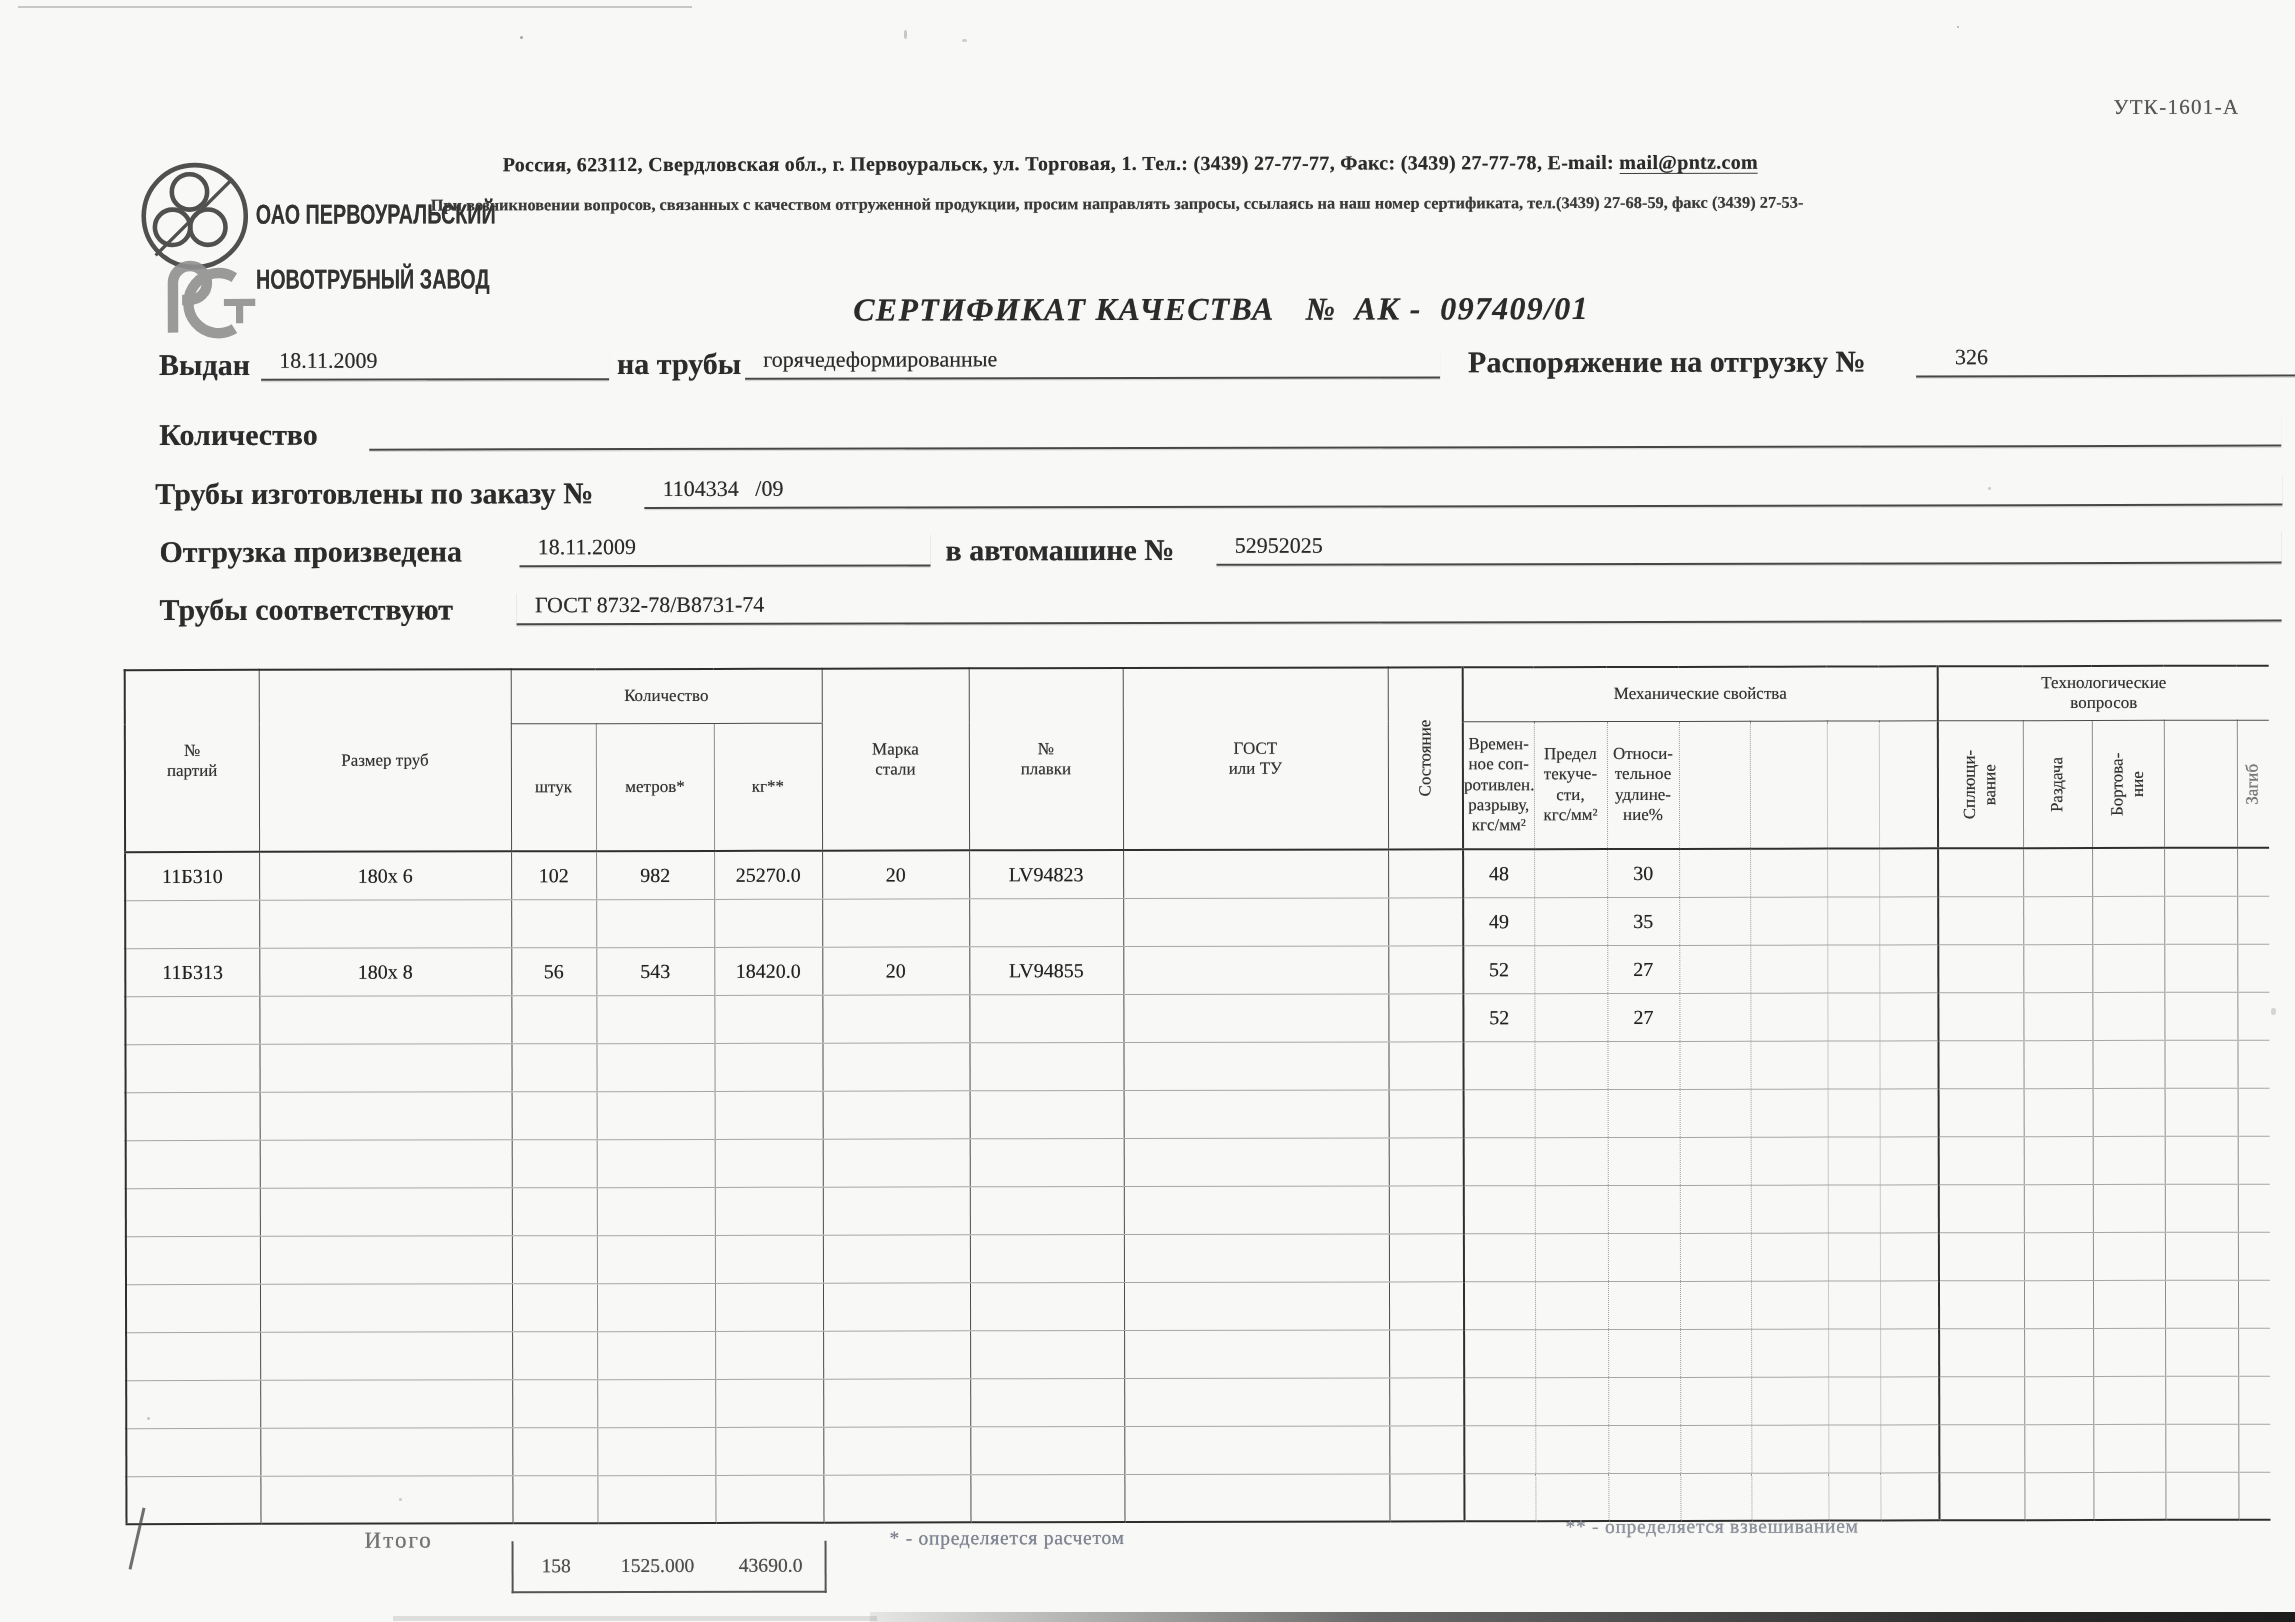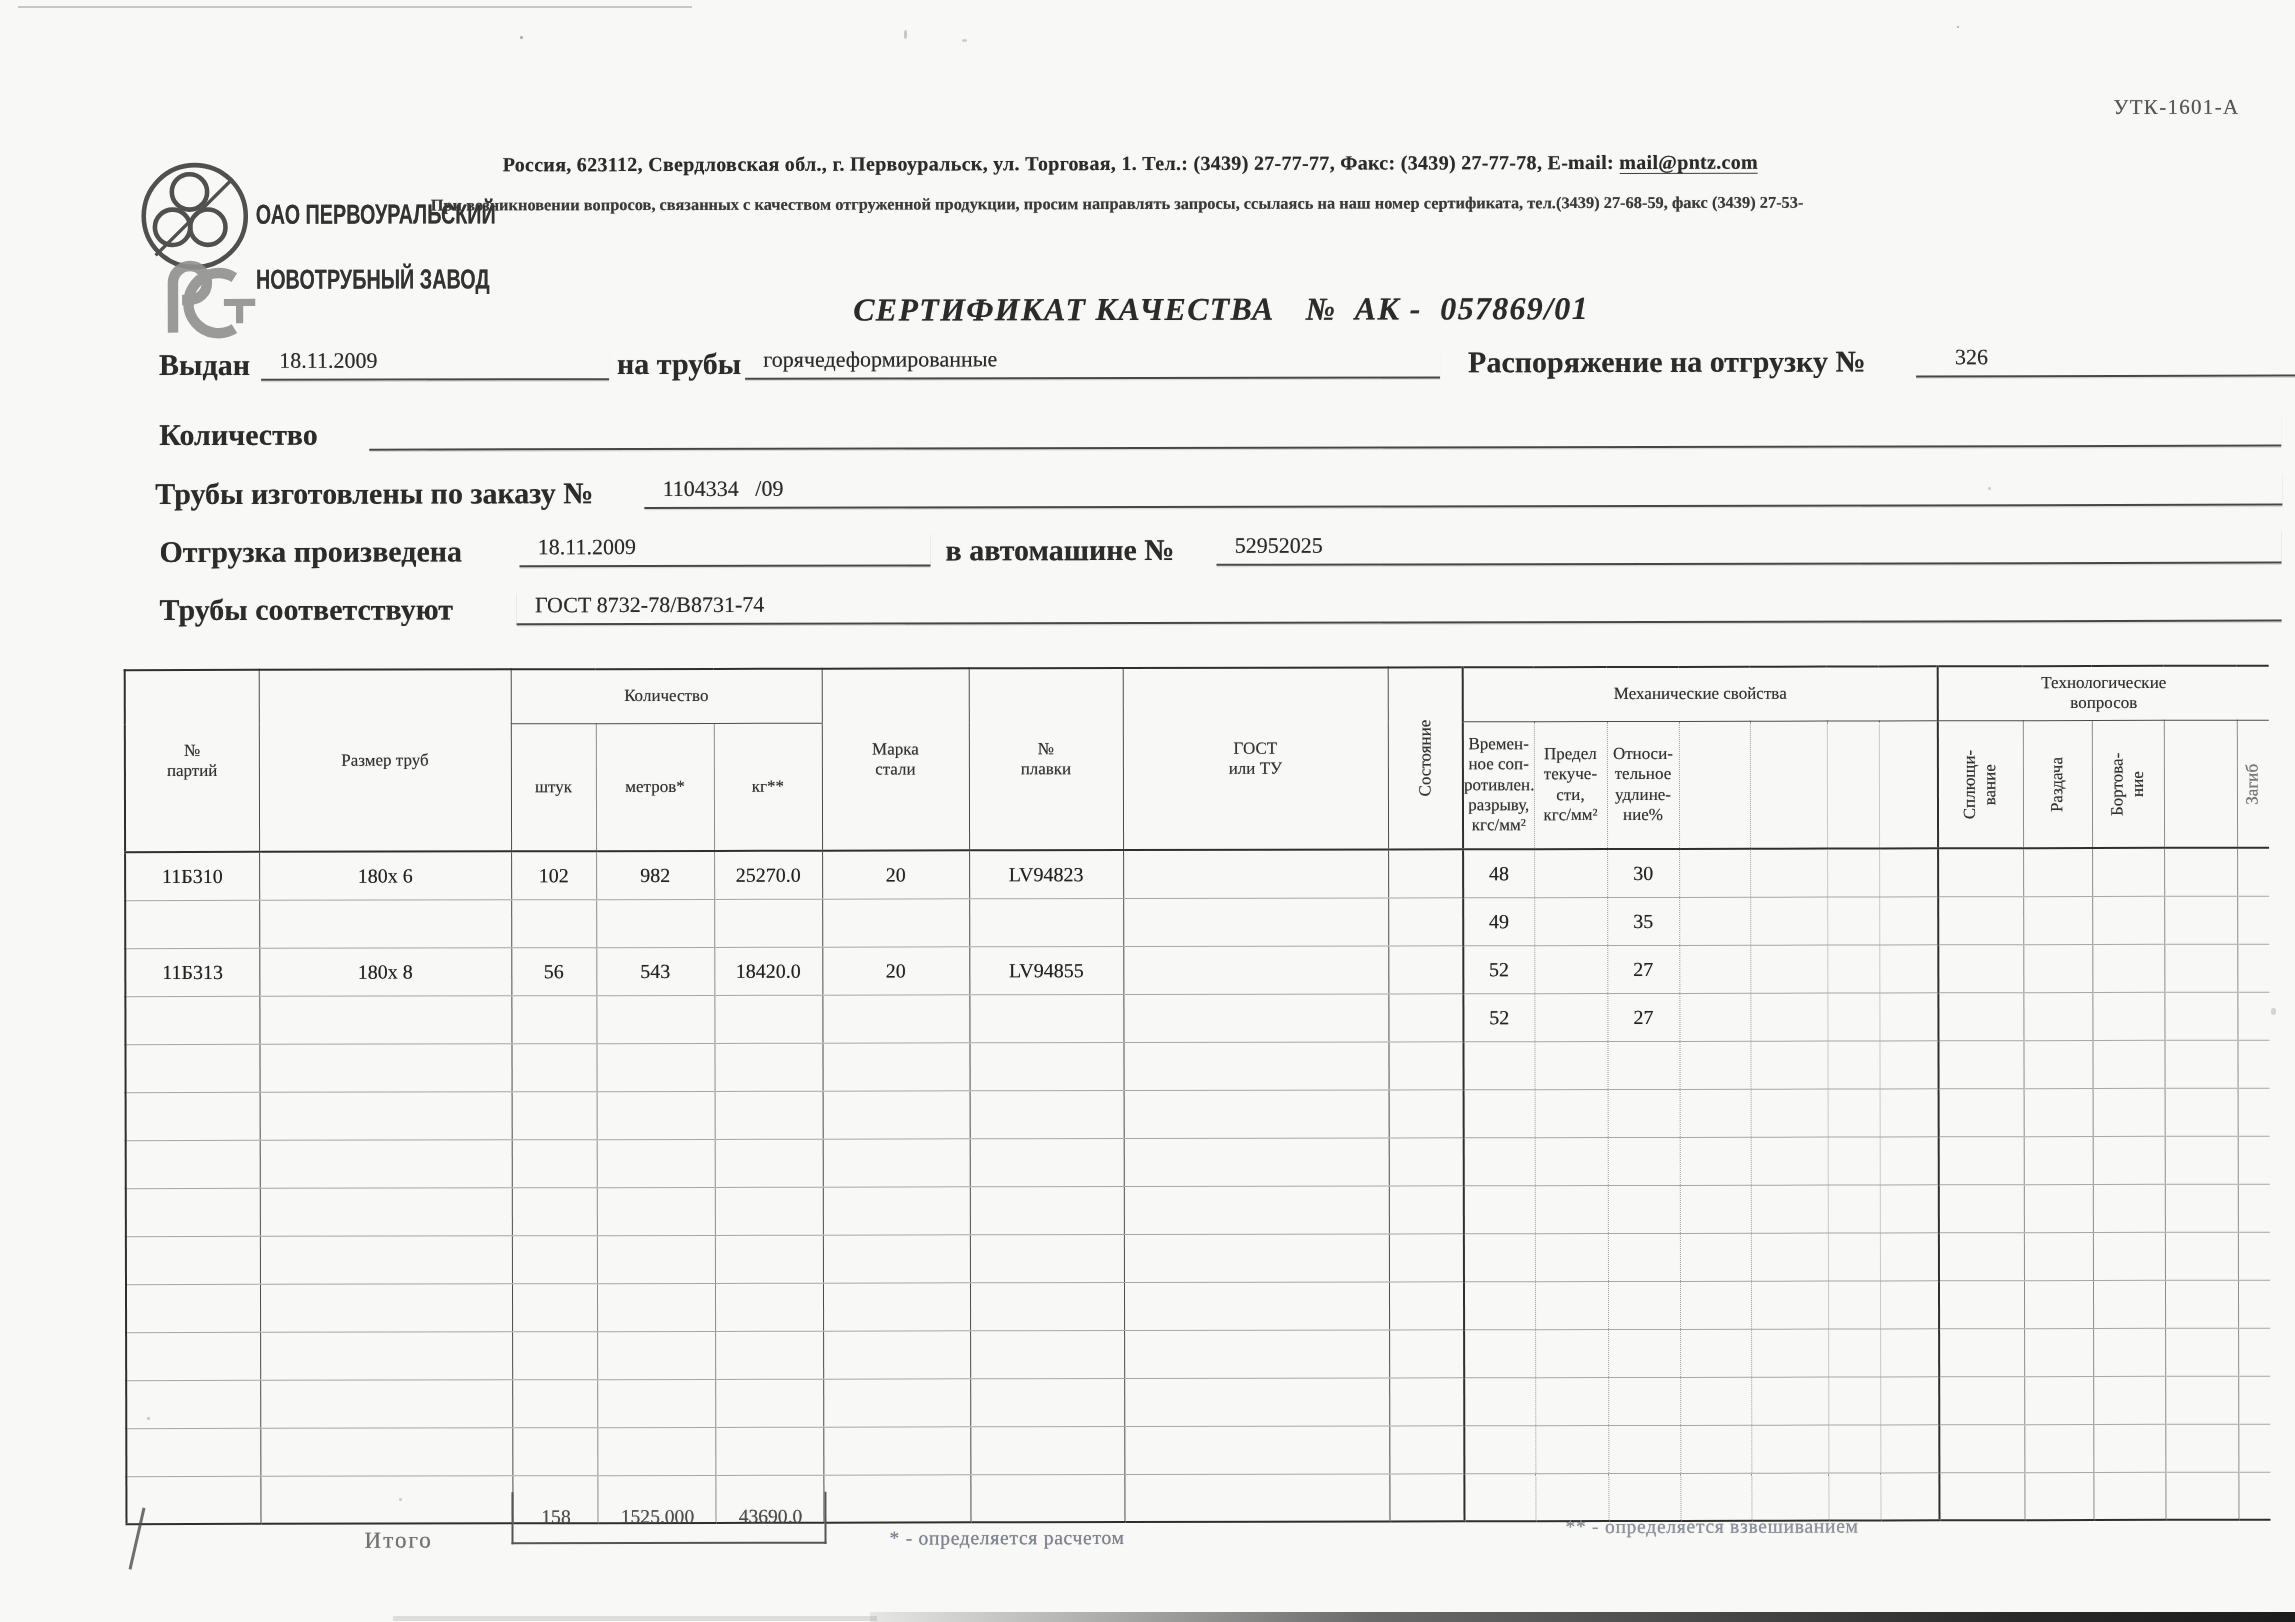--- a/index.html
+++ b/index.html
@@ -45,21 +45,21 @@
   .bl-dot{border-left:0.7px dotted #9a9a9a;}
   th.grp{border-bottom:1.3px solid #4b4b4b;}
   thead th.full{border-bottom:2px solid #2f2f2f;}
   tr.hrowB th{border-bottom:2px solid #2f2f2f;}
   tbody tr:last-child td{border-bottom:2px solid #2f2f2f;}
   .vert{writing-mode:vertical-rl;transform:rotate(180deg);white-space:pre-line;}
   .mech-sub{font-size:13.7px;line-height:1.15;}
   .tech-sub{font-size:15.7px;}
 
   
-  .totals-box{position:absolute;left:510px;top:1491px;width:311px;height:50px;
+  .totals-box{position:absolute;left:510px;top:1540px;width:311px;height:50px;
     border:2px solid #555;border-top:none;display:flex;align-items:center;}
   .totals-box .tv{font-size:19.6px;color:#4d4d4d;text-align:center;}
   .itogo{font-size:23px;color:#737373;letter-spacing:2px;}
   .fn1{font-size:19.6px;color:#7f8494;letter-spacing:0.7px;}
   .fn2{font-size:19.6px;color:#8d93a0;letter-spacing:0.7px;}
 
   
   .speck{position:absolute;background:#6b6b6b;border-radius:50%;opacity:.55;}
   .topline{position:absolute;left:18.3px;top:5.9px;width:674px;height:2px;background:#c7c7c7;}
   .botbar{position:absolute;left:870px;top:1612px;width:1425px;height:10.5px;
@@ -100,21 +100,21 @@
     </svg>
   </div>
 
   <div class="abs addr1 scan" style="left:504px;top:152px;width:1728px;">
     <span>Россия, 623112, Свердловская обл., г. Первоуральск, ул. Торговая, 1. Тел.: (3439) 27-77-77, Факс: (3439) 27-77-78,  E-mail:</span>
     <span class="u" style="border-bottom-width:1.3px;">mail@pntz.com</span>
   </div>
   <div class="abs addr2 scan" style="left:432px;top:194px;width:1845px;">При возникновении вопросов, связанных с качеством отгруженной продукции, просим направлять запросы, ссылаясь на наш номер сертификата,  тел.(3439) 27-68-59, факс (3439) 27-53-</div>
 
   <div class="abs title-line scan" style="left:817px;top:254px;">
-    <span>СЕРТИФИКАТ КАЧЕСТВА</span><span class="title-num">№  АК -  057869/01</span>
+    <span>СЕРТИФИКАТ КАЧЕСТВА</span><span class="title-num">№  АК -  097409/01</span>
   </div>
 
   <div class="fline" style="top:346px;">
     <span class="flabel scan" style="left:160px;">Выдан</span>
     <span class="fval scan" style="left:262px;width:330px;">18.11.2009</span>
     <span class="flabel scan" style="left:618px;">на трубы</span>
     <span class="fval scan" style="left:746px;width:677px;">горячедеформированные</span>
     <span class="flabel scan" style="left:1469px;">Распоряжение на отгрузку №</span>
     <span class="fval scan" style="left:1917px;width:347px;padding-left:39px;">326</span>
   </div>

